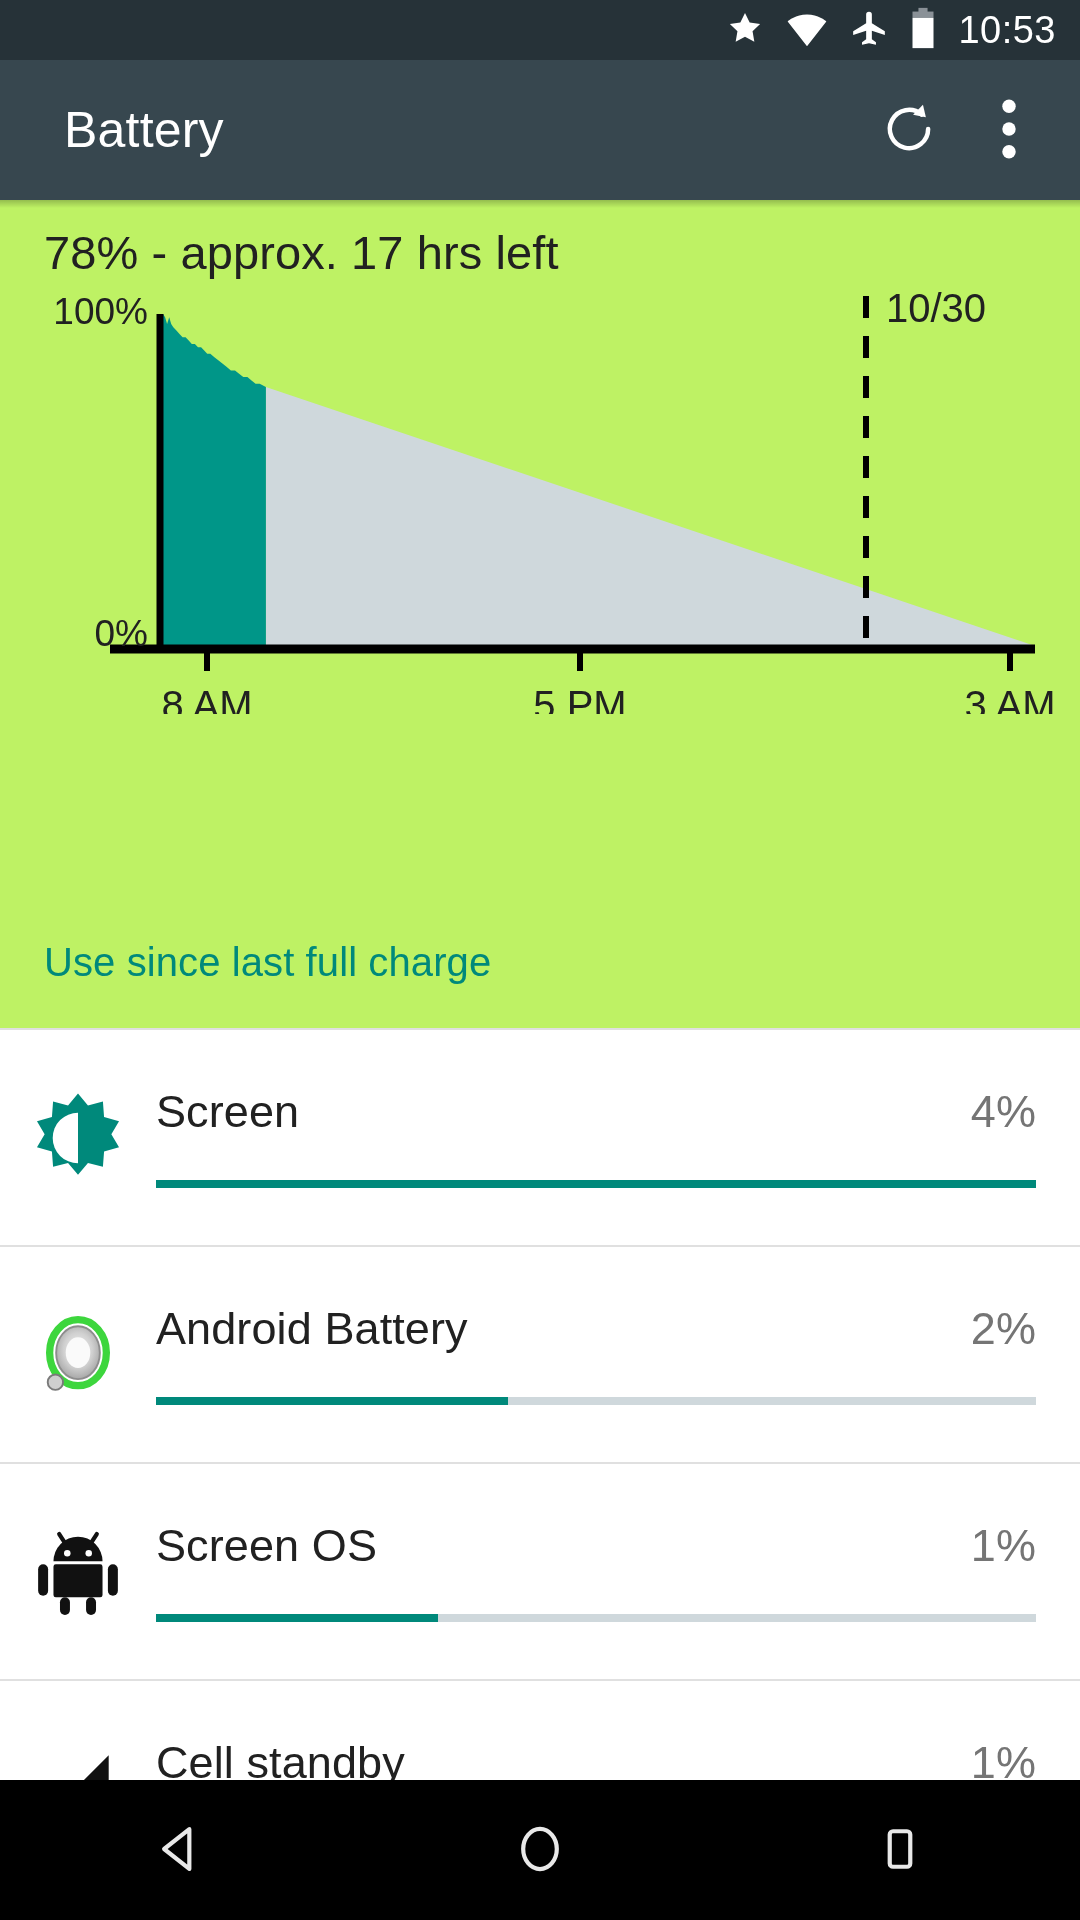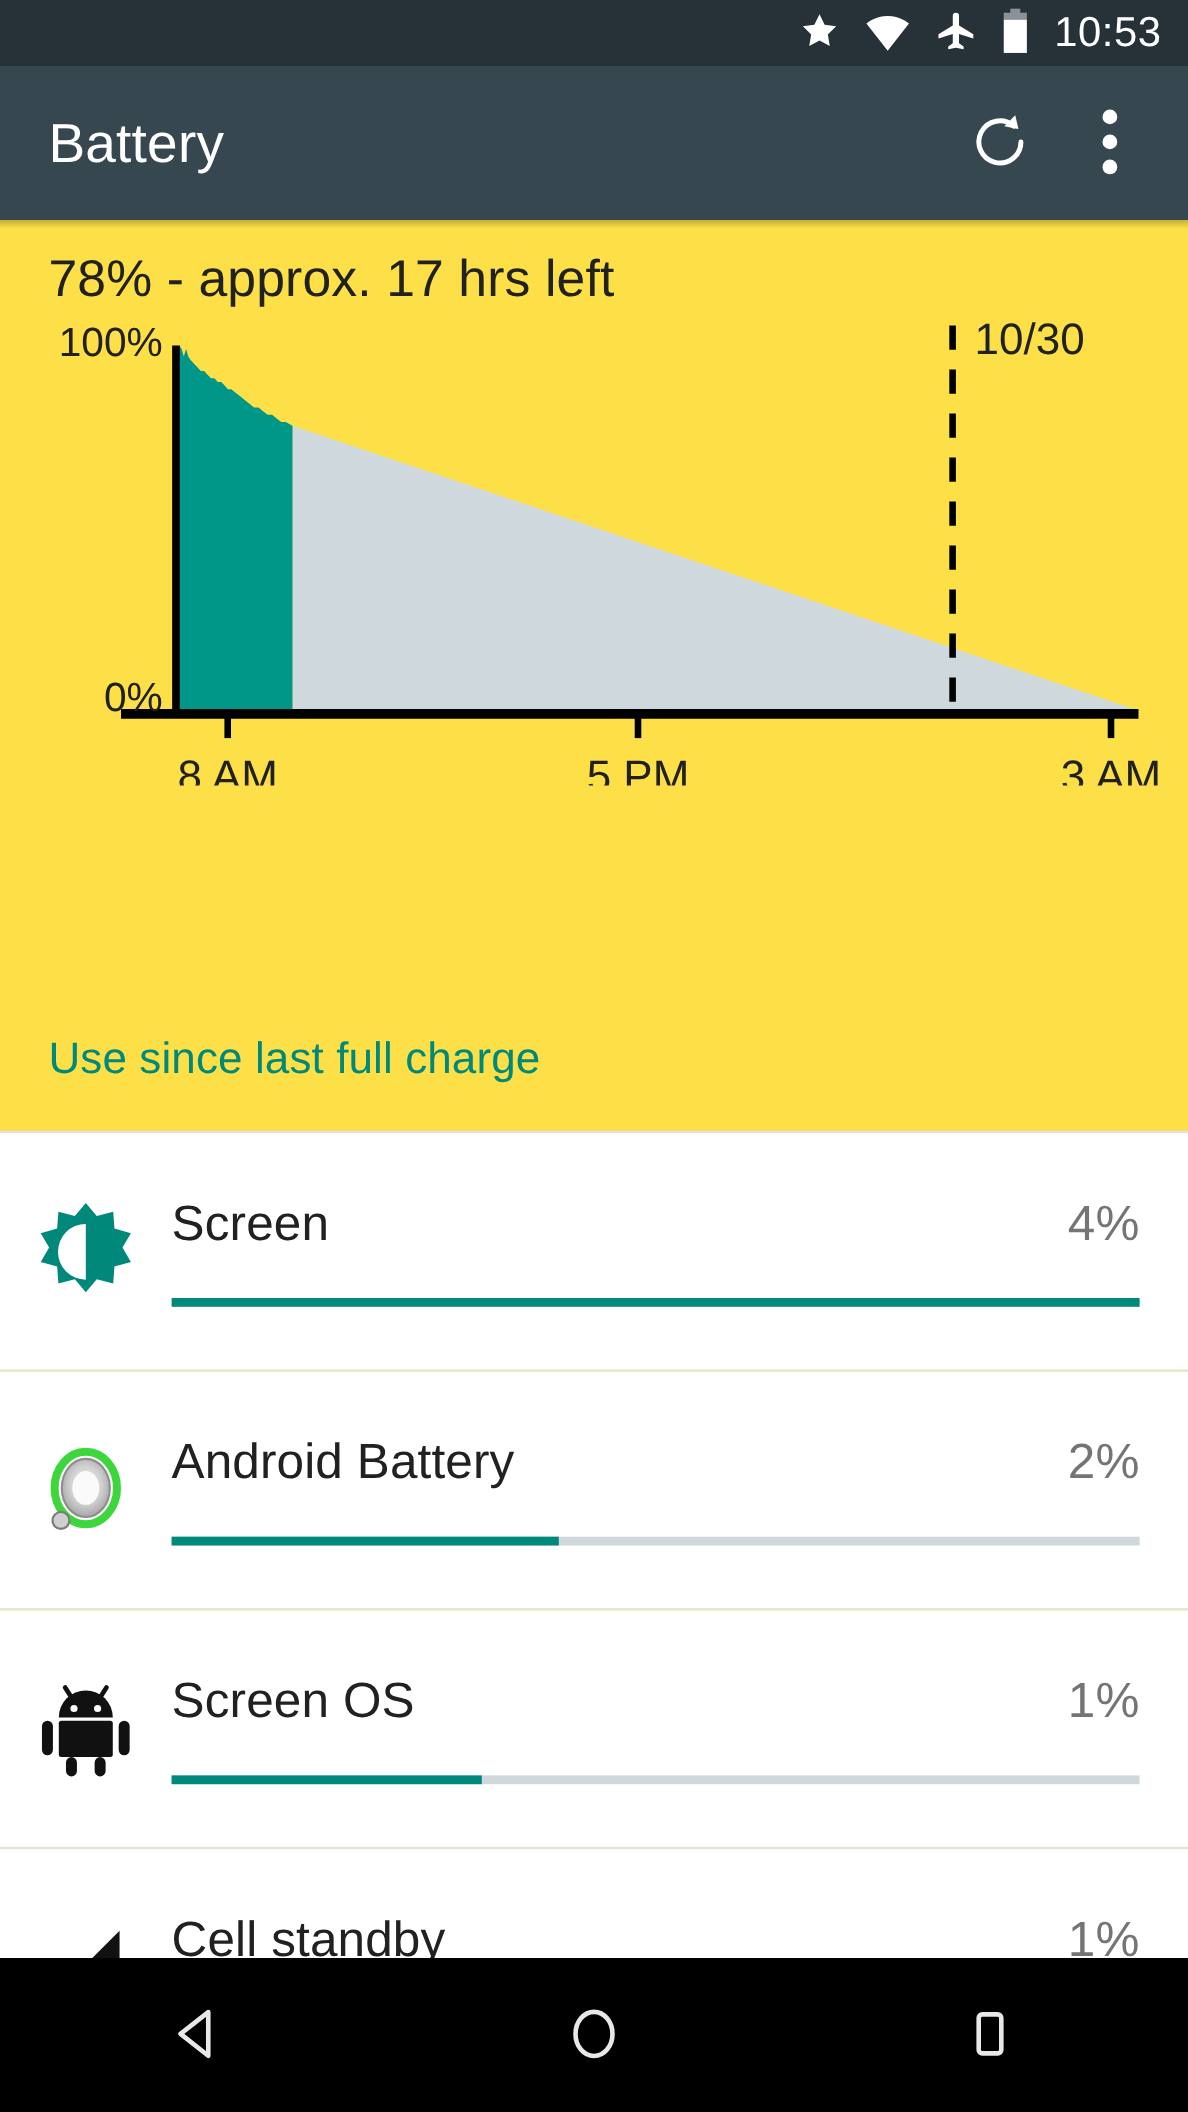--- a/index.html
+++ b/index.html
@@ -2,21 +2,21 @@
 <html><head>
 <meta charset="utf-8">
 <style>
   * { margin:0; padding:0; box-sizing:border-box; }
   html, body {
     width:1080px; height:1920px;
     background:#ffffff;
     font-family:"Liberation Sans", sans-serif;
     overflow:hidden;
   }
-  #root { position:relative; width:1080px; height:1920px; background:#fde047; }
+  #root { position:relative; width:1080px; height:1920px; background:#bef264; }
 
   
   .statusbar {
     position:absolute; top:0; left:0; width:1080px; height:60px;
     background:#263238;
     display:flex; align-items:center; justify-content:flex-end;
     padding-right:24px;
   }
   .sb-icons { display:flex; align-items:center; gap:22px; }
   .sb-ico { display:block; }
@@ -25,21 +25,21 @@
     letter-spacing:0.5px; line-height:1;
   }
 
   
   .appbar {
     position:absolute; top:60px; left:0; width:1080px; height:140px;
     background:#37474f;
     display:flex; align-items:center;
   }
   .appbar-title {
-    color:#ffffff; font-size:50px; font-weight:400; margin-left:44px; flex:1;
+    color:#ffffff; font-size:50px; font-weight:400; margin-left:64px; flex:1;
     letter-spacing:0.2px;
   }
   .appbar-actions { display:flex; align-items:center; gap:10px; margin-right:26px; }
   .ab-btn {
     width:90px; height:90px; display:flex; align-items:center; justify-content:center;
     border:none; background:transparent; cursor:pointer;
   }
   .shadow-strip {
     position:absolute; top:200px; left:0; width:1080px; height:8px;
     background:linear-gradient(to bottom, rgba(0,0,0,0.22), rgba(0,0,0,0));

